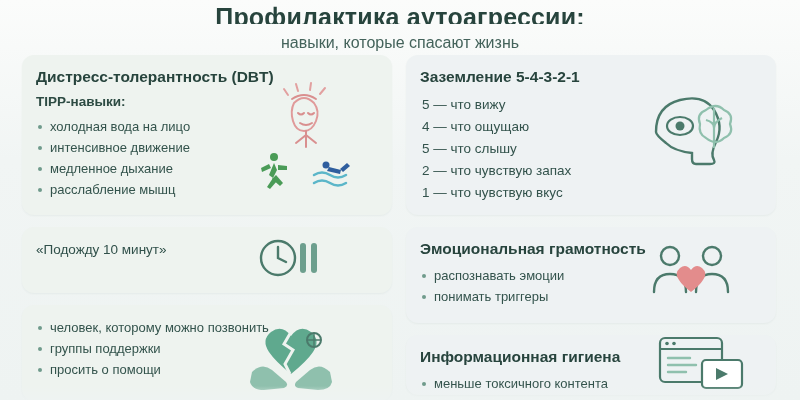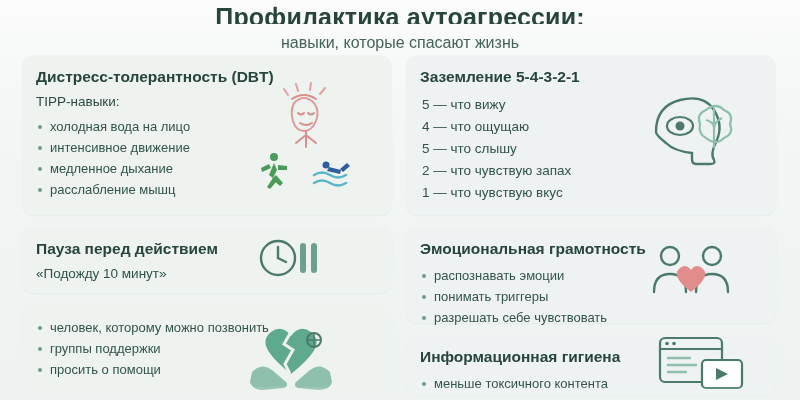--- a/index.html
+++ b/index.html
@@ -73,21 +73,21 @@
   .card-title {
     font-size: 15.5px;
     font-weight: bold;
     color: #27443d;
     line-height: 19px;
     margin: 0 0 7px 0;
     padding-right: 90px;
   }
   .card-sub {
     font-size: 13.5px;
-    font-weight: normal;
+    font-weight: bold;
     color: #2d4b43;
     margin: 0 0 6px 0;
     line-height: 17px;
   }
   .card-quote {
     font-size: 13.5px;
     color: #30504a;
     margin: 2px 0 0 0;
     line-height: 18px;
   }
@@ -197,21 +197,20 @@
             <g fill="#2f5e9e">
               <circle cx="72" cy="86" r="3.5"></circle>
               <path d="M75 88 l12 3 l-1 4 l-13 -3 z"></path>
               <path d="M86 90 l7 -6 l3 3 l-7 6 z"></path>
             </g>
           </svg>
         </div>
       </div>
 
       <div class="card" style="height:66px;">
-        <div class="card-title">Пауза перед действием</div>
         <div class="card-quote">«Подожду 10 минут»</div>
         <div class="art" style="right:60px;">
           <svg width="80" height="58" viewBox="0 0 80 58">
             <circle cx="26" cy="29" r="17" fill="none" stroke="#4b7a6b" stroke-width="2.4"></circle>
             <path d="M26 18 L26 29 L34 33" fill="none" stroke="#4b7a6b" stroke-width="2.4" stroke-linecap="round"></path>
             <rect x="48" y="14" width="6" height="30" rx="3" fill="#6d9f8e"></rect>
             <rect x="59" y="14" width="6" height="30" rx="3" fill="#6d9f8e"></rect>
           </svg>
         </div>
       </div>
@@ -262,21 +261,20 @@
             </g>
           </svg>
         </div>
       </div>
 
       <div class="card light" style="height:96px;">
         <div class="card-title">Эмоциональная грамотность</div>
         <ul class="bullets">
           <li>распознавать эмоции</li>
           <li>понимать триггеры</li>
-          <li>разрешать себе чувствовать</li>
         </ul>
         <div class="art" style="right:36px;top:52%;">
           <svg width="96" height="78" viewBox="0 0 96 78">
             <g fill="none" stroke="#4b7a6b" stroke-width="2.4" stroke-linecap="round">
               <circle cx="26" cy="20" r="9"></circle>
               <path d="M10 56 q0 -18 16 -18 q16 0 16 18"></path>
               <circle cx="68" cy="20" r="9"></circle>
               <path d="M52 56 q0 -18 16 -18 q16 0 16 18"></path>
             </g>
             <path d="M47 34 q-5 -7 -11 -2 q-6 5 -1 12 q3 5 12 12 q9 -7 12 -12 q5 -7 -1 -12 q-6 -5 -11 2 z" fill="#e38c8c"></path>

